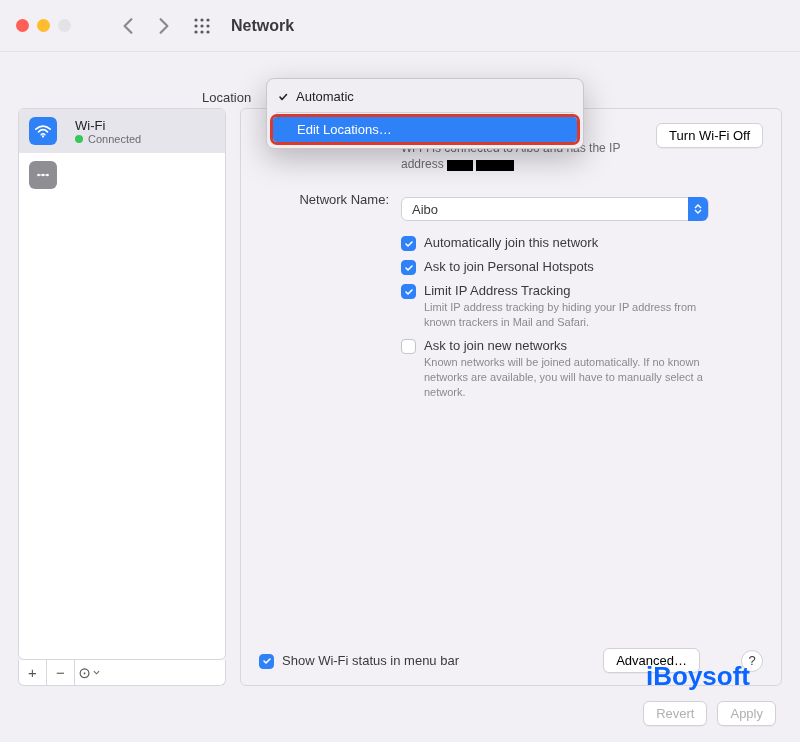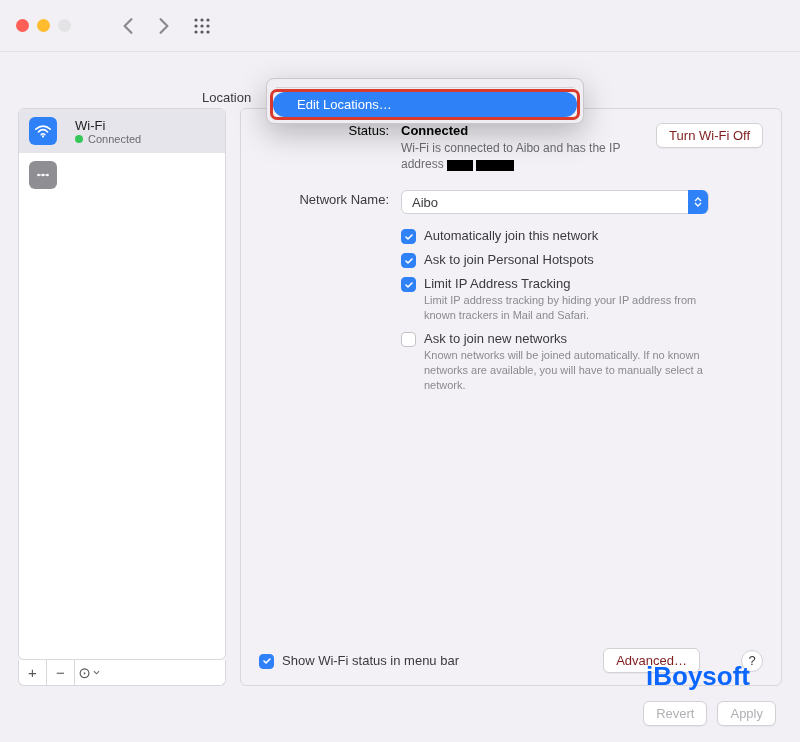--- a/index.html
+++ b/index.html
@@ -56,24 +56,24 @@
 .row .lbl { width: 142px; text-align: right; padding-right: 12px; font-size: 13px; color: #3a3a3c; padding-top: 2px; }
 .row .val { flex: 1; font-size: 13px; color: #3a3a3c; }
 
 .status-row { display: flex; align-items: flex-start; }
 .status-row .lbl { width: 142px; text-align: right; padding-right: 12px; font-size: 13px; }
 .status-main { flex: 1; display: flex; align-items: flex-start; gap: 12px; }
 .status-text { flex: 1; }
 .status-head { font-weight: 600; font-size: 13px; }
 .status-sub { font-size: 12px; color: #6b6b6f; margin-top: 2px; line-height: 1.35; }
 .redact { background: #000; display: inline-block; height: 11px; vertical-align: middle; }
-.btn { background: #fff; border: 1px solid #d1d1d6; border-radius: 6px; padding: 4px 12px; font-size: 13px; color: #7f1d1d; box-shadow: 0 1px 1px rgba(0,0,0,0.04); white-space: nowrap; }
+.btn { background: #fff; border: 1px solid #d1d1d6; border-radius: 6px; padding: 4px 12px; font-size: 13px; color: #000000; box-shadow: 0 1px 1px rgba(0,0,0,0.04); white-space: nowrap; }
 .btn.dim { color: #b0b0b4; margin-top: 48px; }
 
-.select { background: #fff; border: 1px solid #d1d1d6; border-radius: 6px; height: 24px; display: flex; align-items: center; justify-content: space-between; padding: 0 0 0 10px; font-size: 13px; width: 308px; }
+.select { background: #fff; border: 1px solid #d1d1d6; border-radius: 6px; height: 24px; display: flex; align-items: center; justify-content: space-between; padding: 0 0 0 10px; font-size: 13px; width: 308px; margin-top: 7px; }
 .select .chev { width: 20px; height: 24px; background: #2f81f7; border-top-right-radius: 6px; border-bottom-right-radius: 6px; display: flex; flex-direction: column; align-items: center; justify-content: center; }
 .select .chev svg { width: 8px; height: 5px; }
 
 .check-row { display: flex; align-items: flex-start; gap: 8px; margin-bottom: 8px; }
 .checkbox { width: 15px; height: 15px; border-radius: 4px; border: 1px solid #c4c4c8; background: #fff; flex-shrink: 0; margin-top: 1px; display: flex; align-items: center; justify-content: center; }
 .checkbox.checked { background: #2f81f7; border-color: #2f81f7; }
 .checkbox.checked svg { width: 10px; height: 10px; }
 .check-label { font-size: 13px; color: #3a3a3c; }
 .check-sub { font-size: 11px; color: #8a8a8e; margin-top: 2px; line-height: 1.35; max-width: 300px; }
 
@@ -82,21 +82,21 @@
 .help-btn { width: 22px; height: 22px; border-radius: 50%; border: 1px solid #d1d1d6; background: #fff; display: flex; align-items: center; justify-content: center; font-size: 13px; margin-left: 8px; color: #3a3a3c; }
 
 
 .dropdown { position: absolute; top: 78px; left: 266px; width: 318px; background: #f0eef3; border: 1px solid #c7c7cc; border-radius: 8px; box-shadow: 0 10px 30px rgba(0,0,0,0.25); padding: 5px; z-index: 100; }
 .dd-item { display: flex; align-items: center; font-size: 13px; padding: 5px 8px 5px 4px; border-radius: 5px; color: #222; gap: 6px; }
 .dd-item .tick { width: 14px; display: flex; justify-content: center; }
 .dd-item .tick svg { width: 10px; height: 10px; }
 .dd-sep { height: 1px; background: #d4d4d8; margin: 3px 4px; }
 .dd-item.hl { background: #2f81f7; color: #fff; }
 .hl-frame { border: 3px solid #d93a2b; border-radius: 7px; margin: -2px; padding: 0; }
-.hl-frame .dd-item.hl { border-radius: 12px; }
+.hl-frame .dd-item.hl { border-radius: 4px; }
 
 
 .watermark { position: absolute; right: 50px; bottom: 50px; font-weight: 800; font-size: 26px; color: #0b66ff; pointer-events: none; }
 
 
 .bottom-btns { position: absolute; right: 24px; bottom: 16px; display: flex; gap: 10px; }
 </style>
 </head>
 <body>
 
@@ -124,20 +124,21 @@
         <circle cx="9" cy="3" r="1.6"></circle>
         <circle cx="15" cy="3" r="1.6"></circle>
         <circle cx="3" cy="9" r="1.6"></circle>
         <circle cx="9" cy="9" r="1.6"></circle>
         <circle cx="15" cy="9" r="1.6"></circle>
         <circle cx="3" cy="15" r="1.6"></circle>
         <circle cx="9" cy="15" r="1.6"></circle>
         <circle cx="15" cy="15" r="1.6"></circle>
       </svg>
   </div>
+  <div class="title">Network</div>
 </div>
 
 <div class="location-row">
   <span class="location-label">Location</span>
 </div>
 
 <div class="main">
 
   <div class="sidebar">
     <div class="sidebar-list">
@@ -263,20 +264,28 @@
           </div>
         <div class="check-label">Show Wi-Fi status in menu bar</div>
       </div>
       <div class="btn">Advanced…</div>
       <div class="help-btn">?</div>
     </div>
   </div>
 </div>
 
 <div class="dropdown">
+  <div class="dd-item">
+    <span class="tick">
+        <svg viewBox="0 0 10 10">
+          <path d="M2 5 L4 7.5 L8.5 2.5" stroke="#222" stroke-width="1.6" fill="none" stroke-linecap="round" stroke-linejoin="round"></path>
+        </svg>
+      </span>
+    <span>Automatic</span>
+  </div>
   <div class="dd-sep"></div>
   <div class="hl-frame">
     <div class="dd-item hl">
       <span class="tick"></span>
       <span>Edit Locations…</span>
     </div>
   </div>
 </div>
 
 <div class="bottom-btns">

